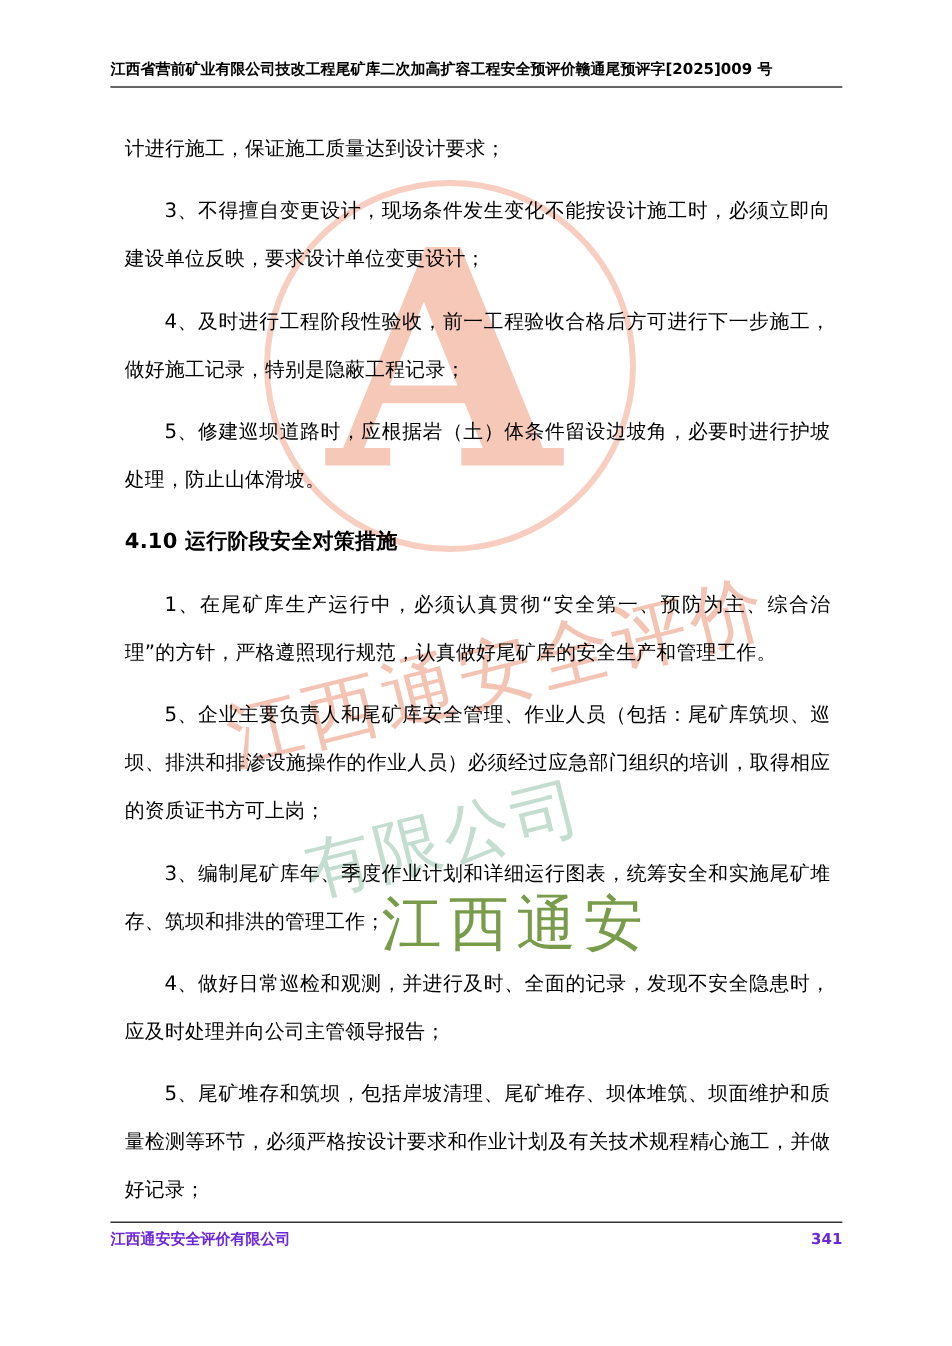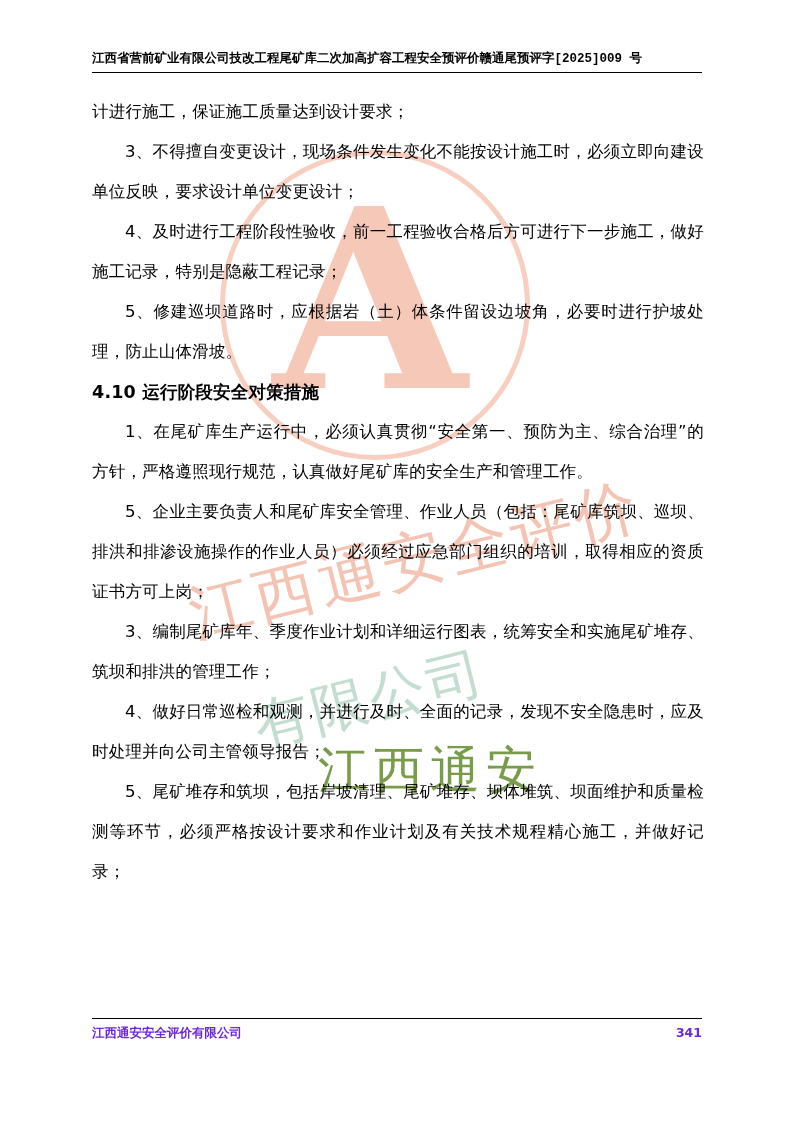--- a/index.html
+++ b/index.html
@@ -111,35 +111,35 @@
     justify-content: flex-start;
     align-items: flex-end;
     font-size: 12.5px;
     font-weight: bold;
     color: #000;
     padding-bottom: 5px;
     border-bottom: 1.2px solid #000;
     box-sizing: border-box;
   }
   .header-left { white-space: nowrap; letter-spacing: 0px; }
-  .header-right { white-space: nowrap; letter-spacing: 0px; font-family: Liberation Mono, monospace; }
+  .header-right { white-space: nowrap; letter-spacing: 0px; }
 
   
   .content {
     position: absolute;
     left: 92px;
     top: 92px;
     width: 612px;
     font-size: 16.5px;
     line-height: 40px;
     color: #000;
     text-align: justify;
   }
   .content p {
-    margin: 0;
+    margin: 12px;
     letter-spacing: 0.2px;
   }
   .indent { text-indent: 2em; }
   .heading {
     margin: 18px 0 10px 0;
     font-size: 17.5px;
     font-weight: bold;
     letter-spacing: 0.5px;
     line-height: 40px;
   }

